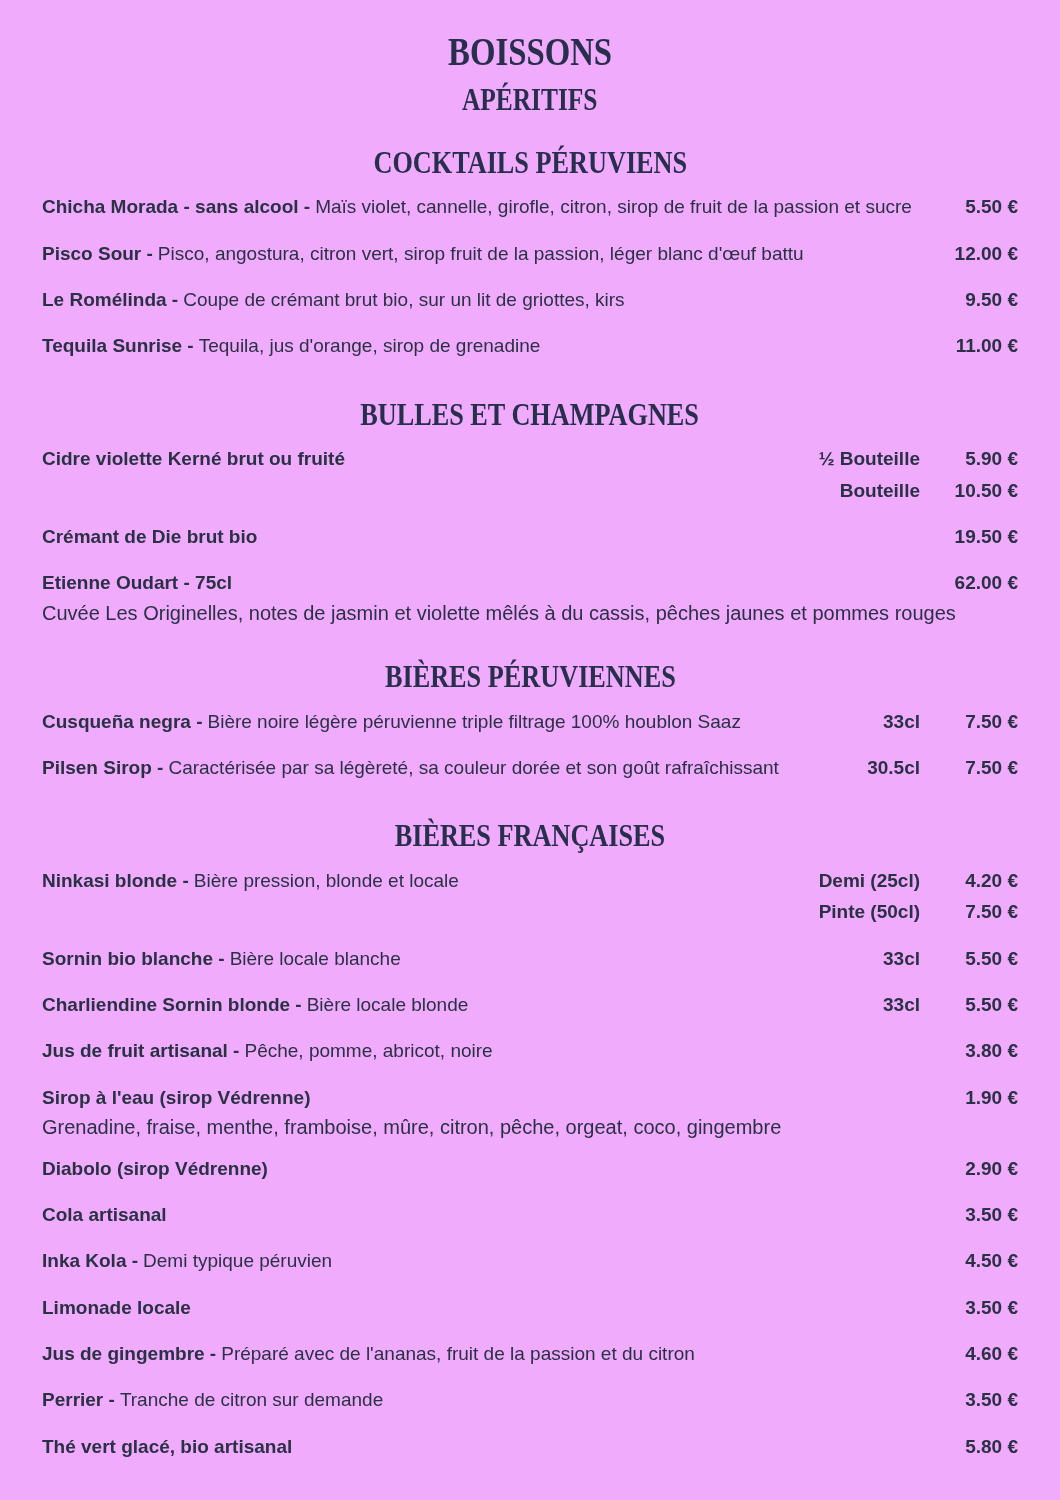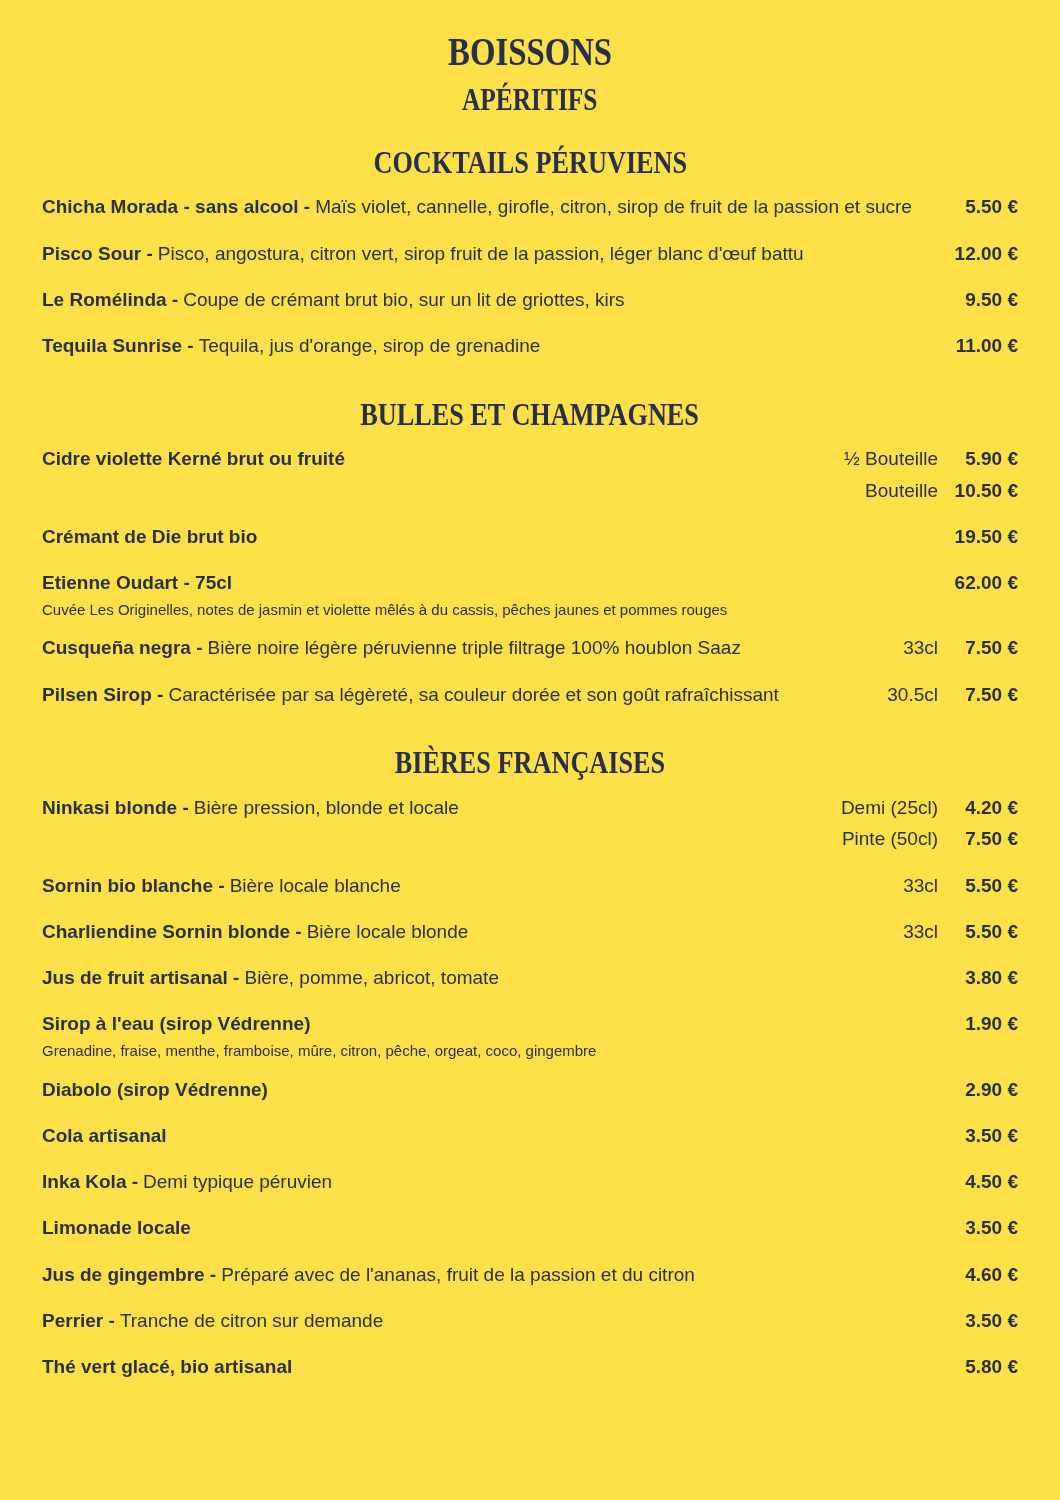--- a/index.html
+++ b/index.html
@@ -1,21 +1,21 @@
 <!DOCTYPE html>
 <html><head>
 <meta charset="utf-8">
 <style>
   html, body { margin: 0; padding: 0; background: #ffffff; }
   .page {
     position: relative;
     width: 1060px;
     height: 1500px;
     box-sizing: border-box;
-    background: #fde047;
+    background: #f0abfc;
     padding: 30px 42px 20px 42px;
     font-family: "Liberation Sans", "DejaVu Sans", sans-serif;
     color: #2a3144;
     overflow: hidden;
   }
   
   .h-serif {
     text-align: center;
     color: #272f4c;
     font-family: "Liberation Serif", "DejaVu Serif", serif;
@@ -28,23 +28,23 @@
   h3.h-serif { font-size: 32px; line-height: 1.15; margin-top: 26px; margin-bottom: 4px; }
   h3.h-serif.large { font-size: 31px; margin-top: 32px; margin-bottom: 8px; }
   
   .row { display: flex; align-items: flex-start; padding: 11px 0; font-size: 19px; line-height: 1.28; }
   .item-left { flex: 1 1 auto; min-width: 0; padding-right: 14px; }
   .item-name { font-weight: 700; }
   .item-name + .item-desc { margin-left: 5px; }
   .item-desc { font-weight: 400; }
   .prices { flex: 0 0 auto; display: flex; flex-direction: column; gap: 7px; margin-left: auto; }
   .price-line { display: flex; justify-content: flex-end; align-items: baseline; }
-  .price-size { font-weight: 400; text-align: right; white-space: nowrap; }
+  .price-size { font-weight: 700; text-align: right; margin-right: 18px; white-space: nowrap; }
   .price-amount { font-weight: 700; width: 80px; text-align: right; white-space: nowrap; }
-  .item-note { font-size: 15px; line-height: 1.25; font-weight: 400; margin-top: -6px; padding-bottom: 6px; }
+  .item-note { font-size: 20px; line-height: 1.25; font-weight: 400; margin-top: -6px; padding-bottom: 6px; }
 </style>
 </head>
 <body>
 
 <div class="page">
   <h1 class="h-serif"><span class="squeeze">BOISSONS</span></h1>
   <h2 class="h-serif"><span class="squeeze">APÉRITIFS</span></h2>
   <div>
   <section>
     <h3 class="h-serif"><span class="squeeze">COCKTAILS PÉRUVIENS</span></h3>
@@ -133,20 +133,21 @@
               <div class="price-line">
                 <span class="price-amount">62.00 €</span>
               </div>
             </div>
   </div>
 <div class="item-note">Cuvée Les Originelles, notes de jasmin et violette mêlés à du cassis, pêches jaunes et pommes rouges</div>
         </div>
   </section>
 
   <section>
+    <h3 class="h-serif"><span class="squeeze">BIÈRES PÉRUVIENNES</span></h3>
     <div>
   <div class="row">
     <div class="item-left">
       <span class="item-name">Cusqueña negra -</span><span class="item-desc">Bière noire légère péruvienne triple filtrage 100% houblon Saaz</span>
     </div>
     <div class="prices">
               <div class="price-line">
                 <span class="price-size">33cl</span>
                 <span class="price-amount">7.50 €</span>
               </div>
@@ -209,21 +210,21 @@
               </div>
             </div>
   </div>
 </div>
   </section>
 
   <section>
     <div>
   <div class="row">
     <div class="item-left">
-      <span class="item-name">Jus de fruit artisanal -</span><span class="item-desc">Bière, pomme, abricot, tomate</span>
+      <span class="item-name">Jus de fruit artisanal -</span><span class="item-desc">Pêche, pomme, abricot, noire</span>
     </div>
     <div class="prices">
               <div class="price-line">
                 <span class="price-amount">3.80 €</span>
               </div>
             </div>
   </div>
 
   <div class="row">
     <div class="item-left">

